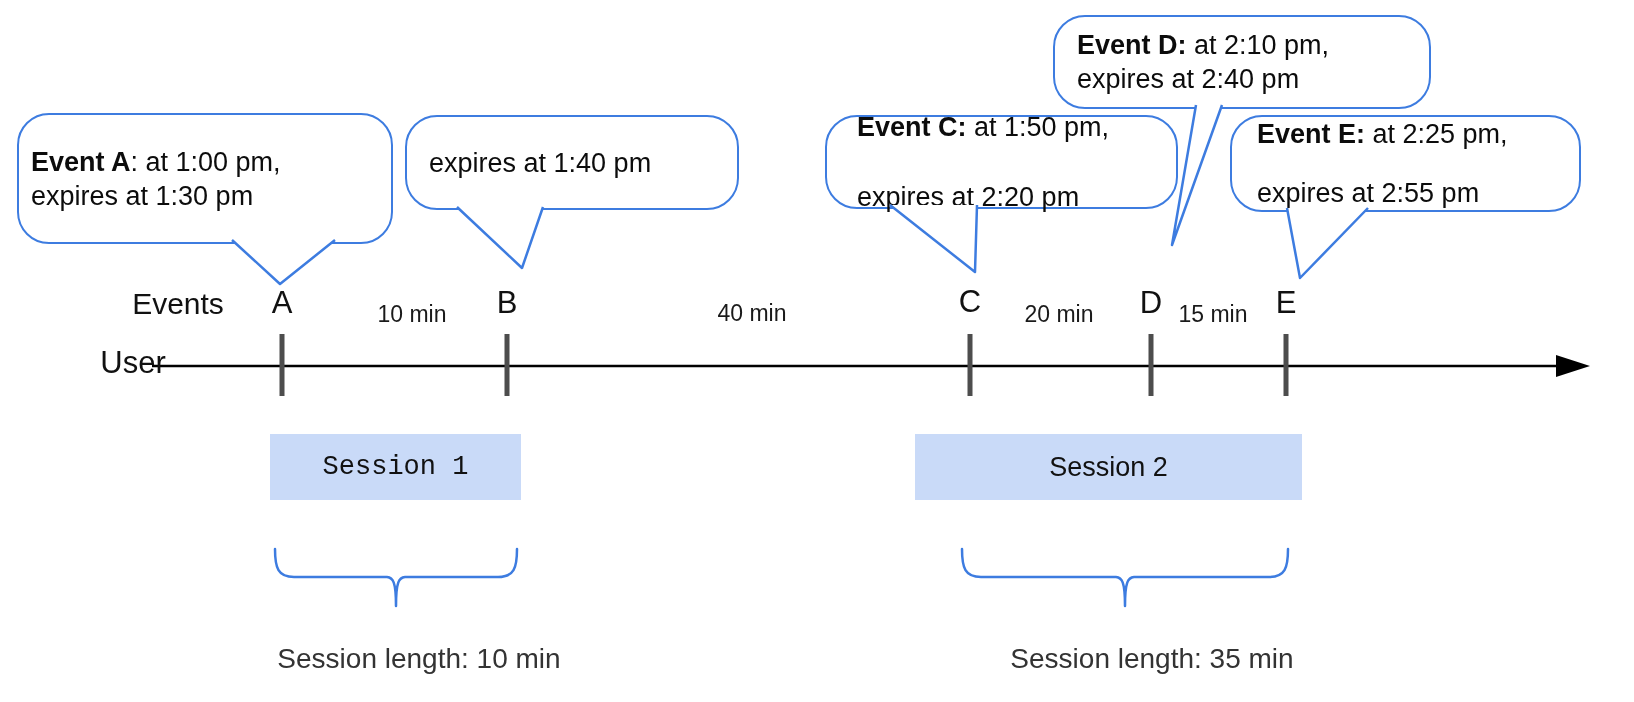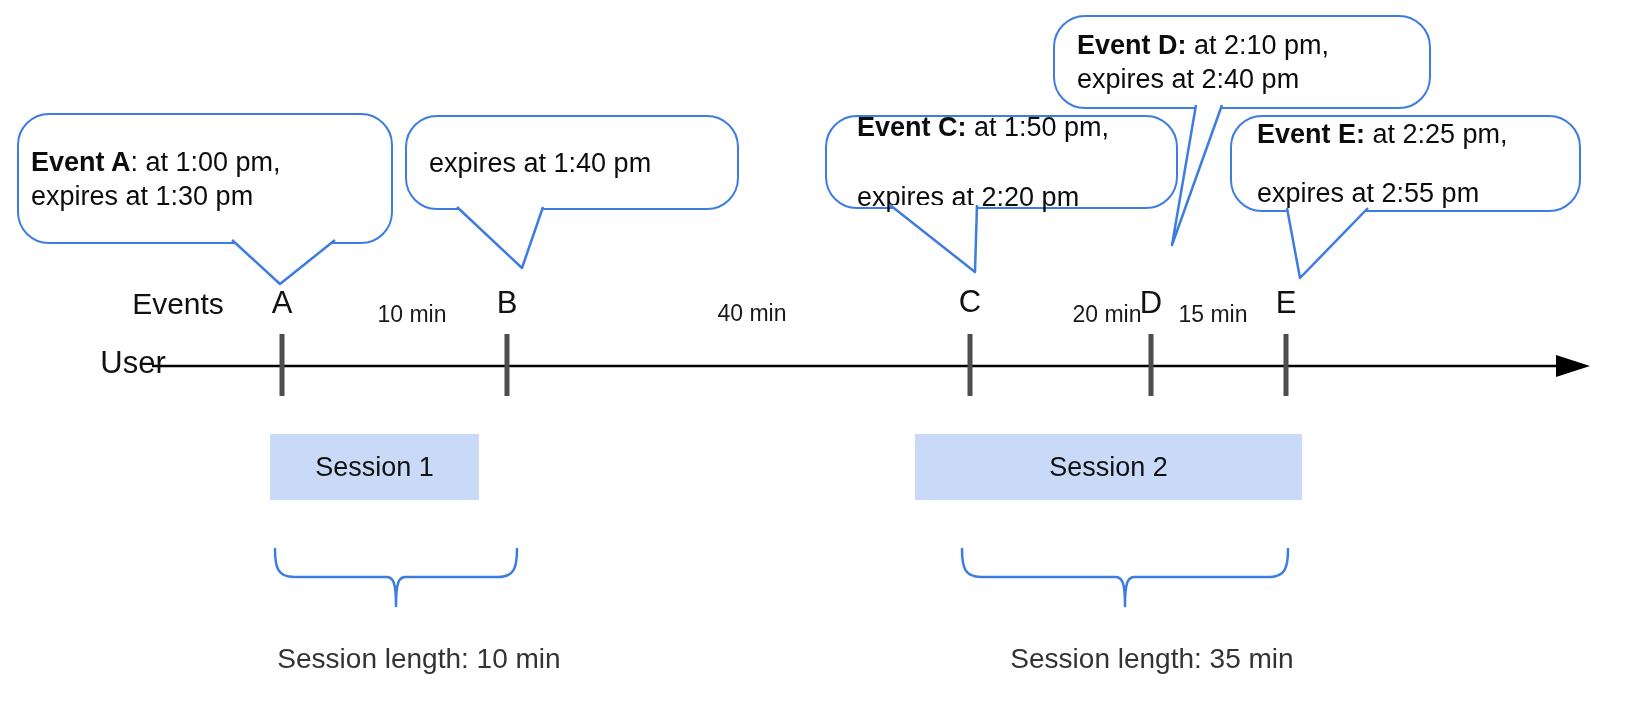--- a/index.html
+++ b/index.html
@@ -30,29 +30,29 @@
   .user-label{left:97px;top:363px;font-size:31px;margin-left:36px;}
   .marker{font-size:31px;}
   .mk-a{left:282px;top:303px;}
   .mk-b{left:507px;top:303px;}
   .mk-c{left:970px;top:302px;}
   .mk-d{left:1151px;top:303px;}
   .mk-e{left:1286px;top:303px;}
   .interval{font-size:23px;color:#1a1a1a;}
   .iv-1{left:400px;top:314px;margin-left:12px;}
   .iv-2{left:752px;top:313px;}
-  .iv-3{left:1107px;top:314px;}
+  .iv-3{left:1059px;top:314px;}
   .iv-4{left:1213px;top:314px;}
   
   .session-bar{
     position:absolute;background:#c9daf8;height:66px;top:434px;
     display:flex;align-items:center;justify-content:center;
     font-size:27px;color:#111;z-index:5;
   }
-  .session-1{left:270px;width:209px;}
+  .session-1{left:270px;width:251px;font-family:Liberation Mono, monospace;}
   .session-2{left:915px;width:387px;}
   .session-length{font-size:28px;color:#333;}
   .sl-1{left:419px;top:659px;}
   .sl-2{left:1152px;top:659px;}
 </style>
 </head>
 <body>
 
 <div class="canvas">
 

